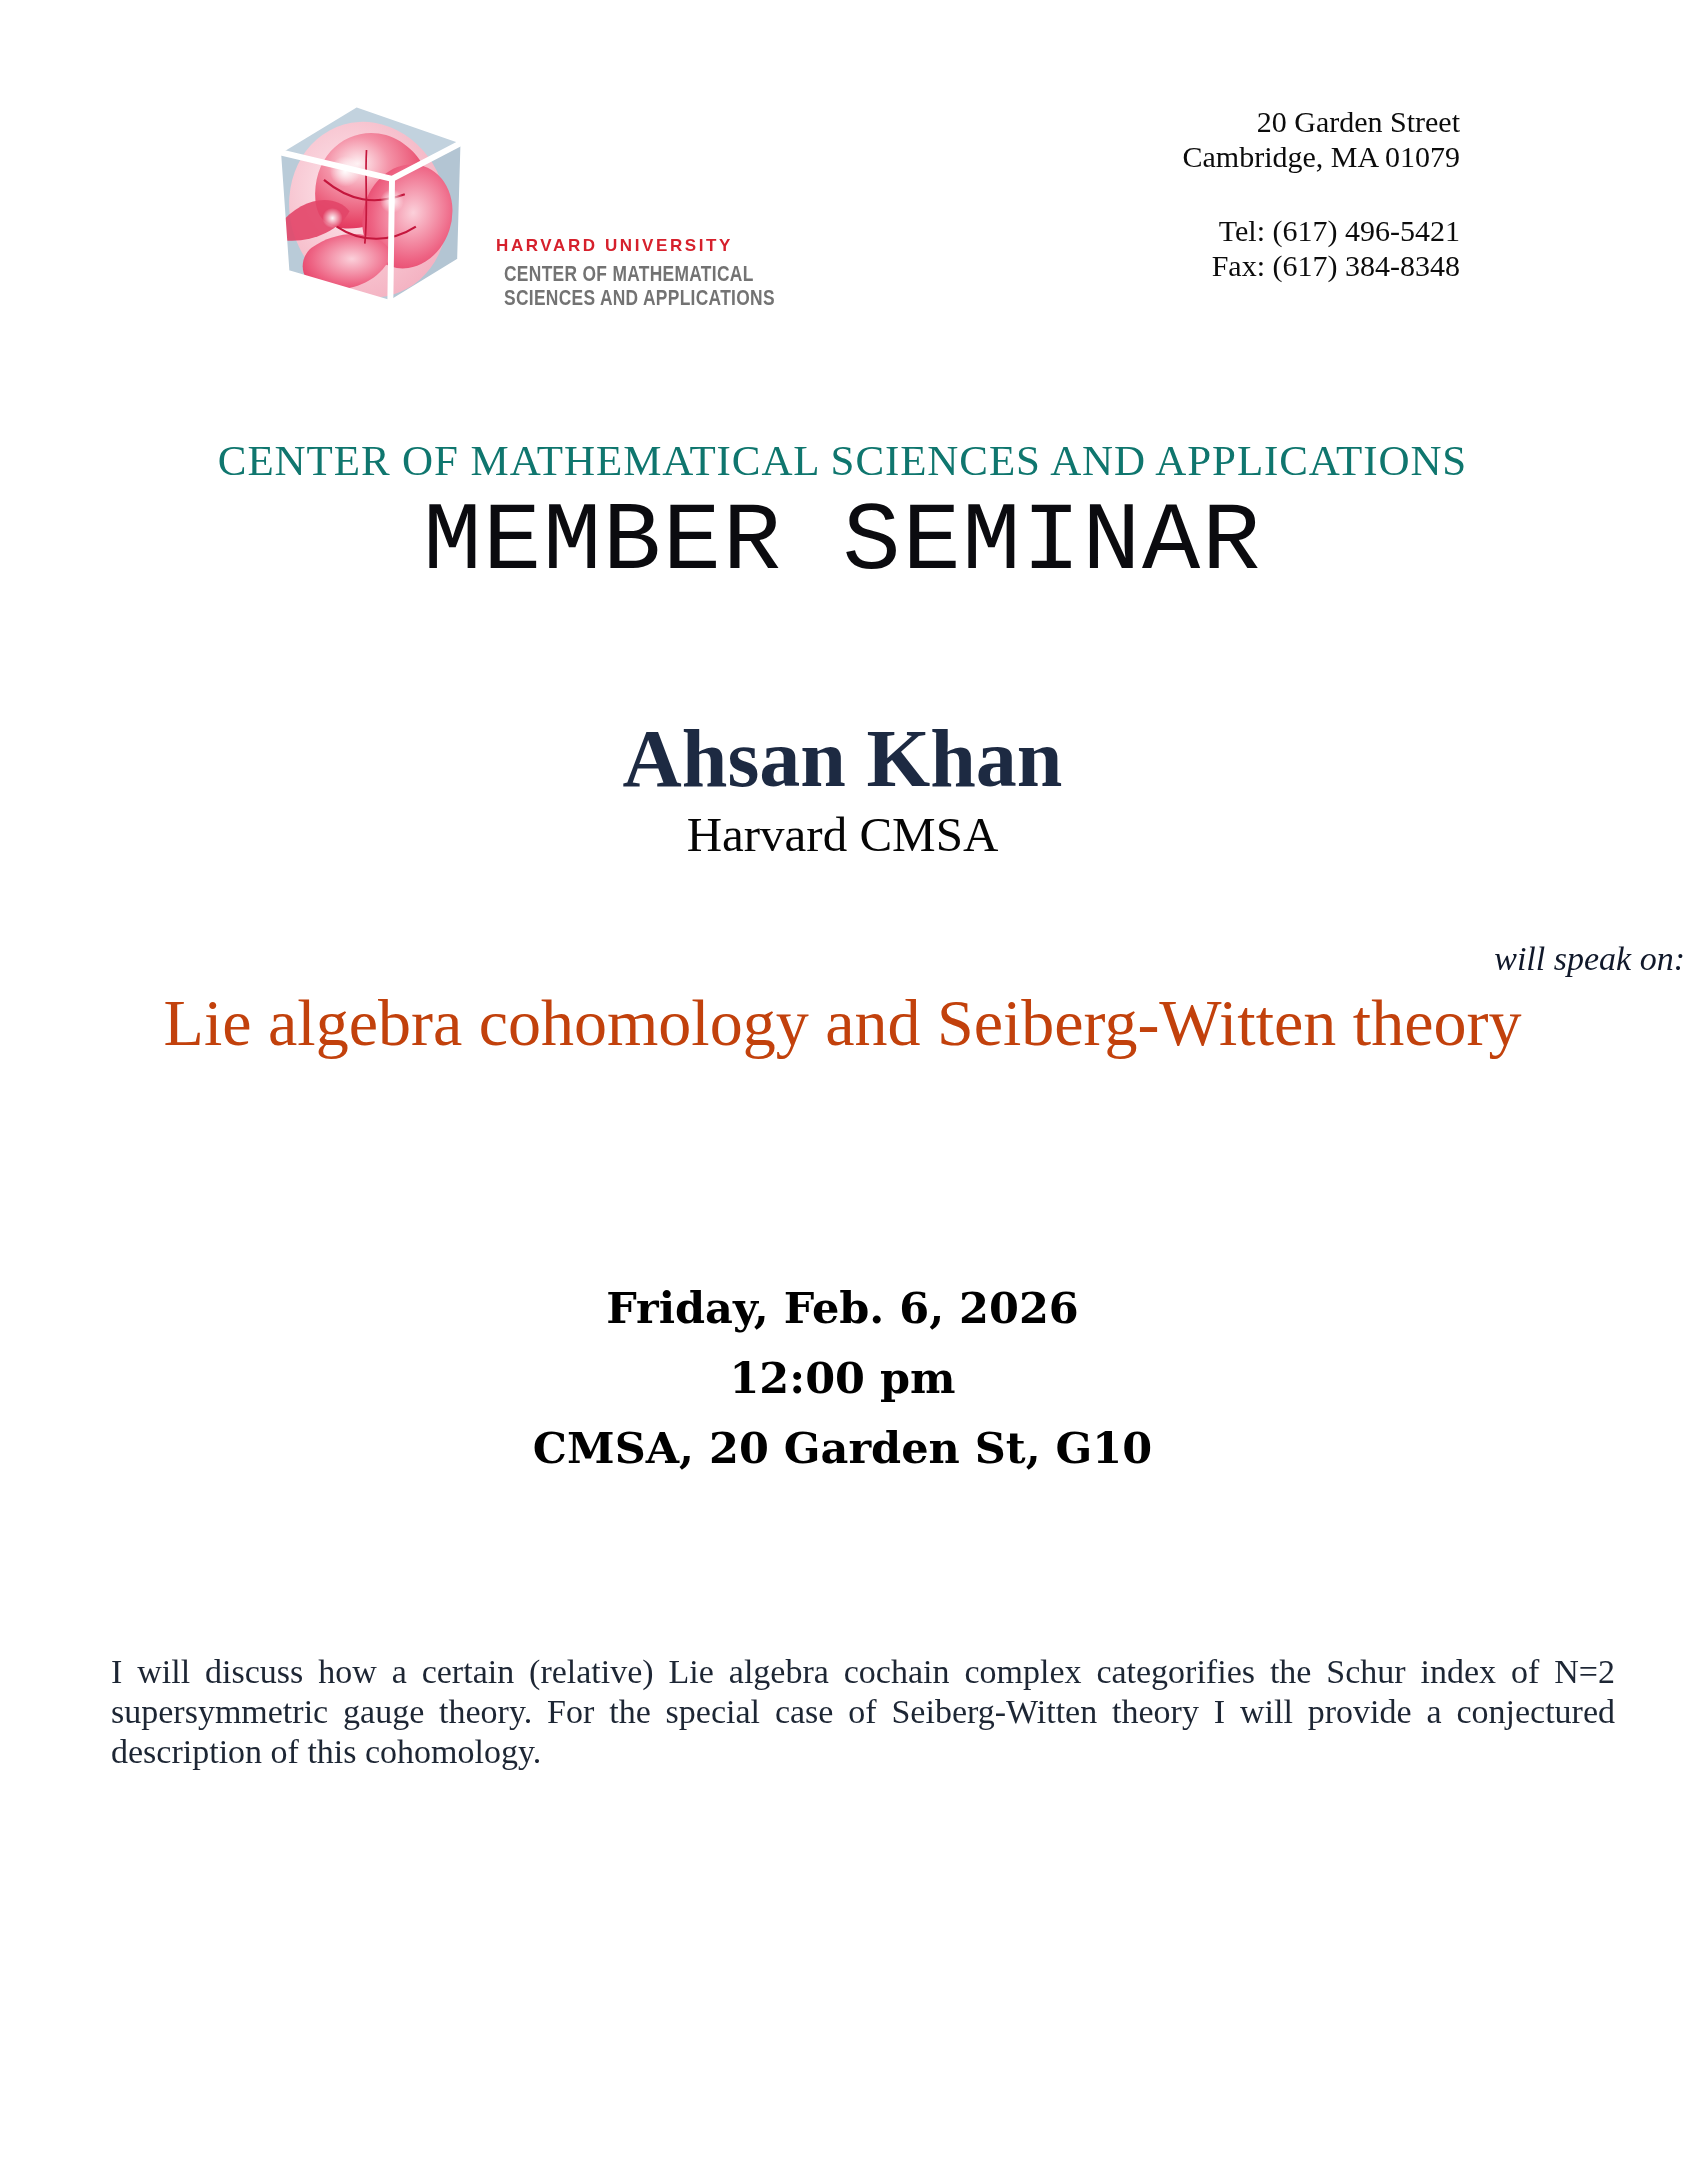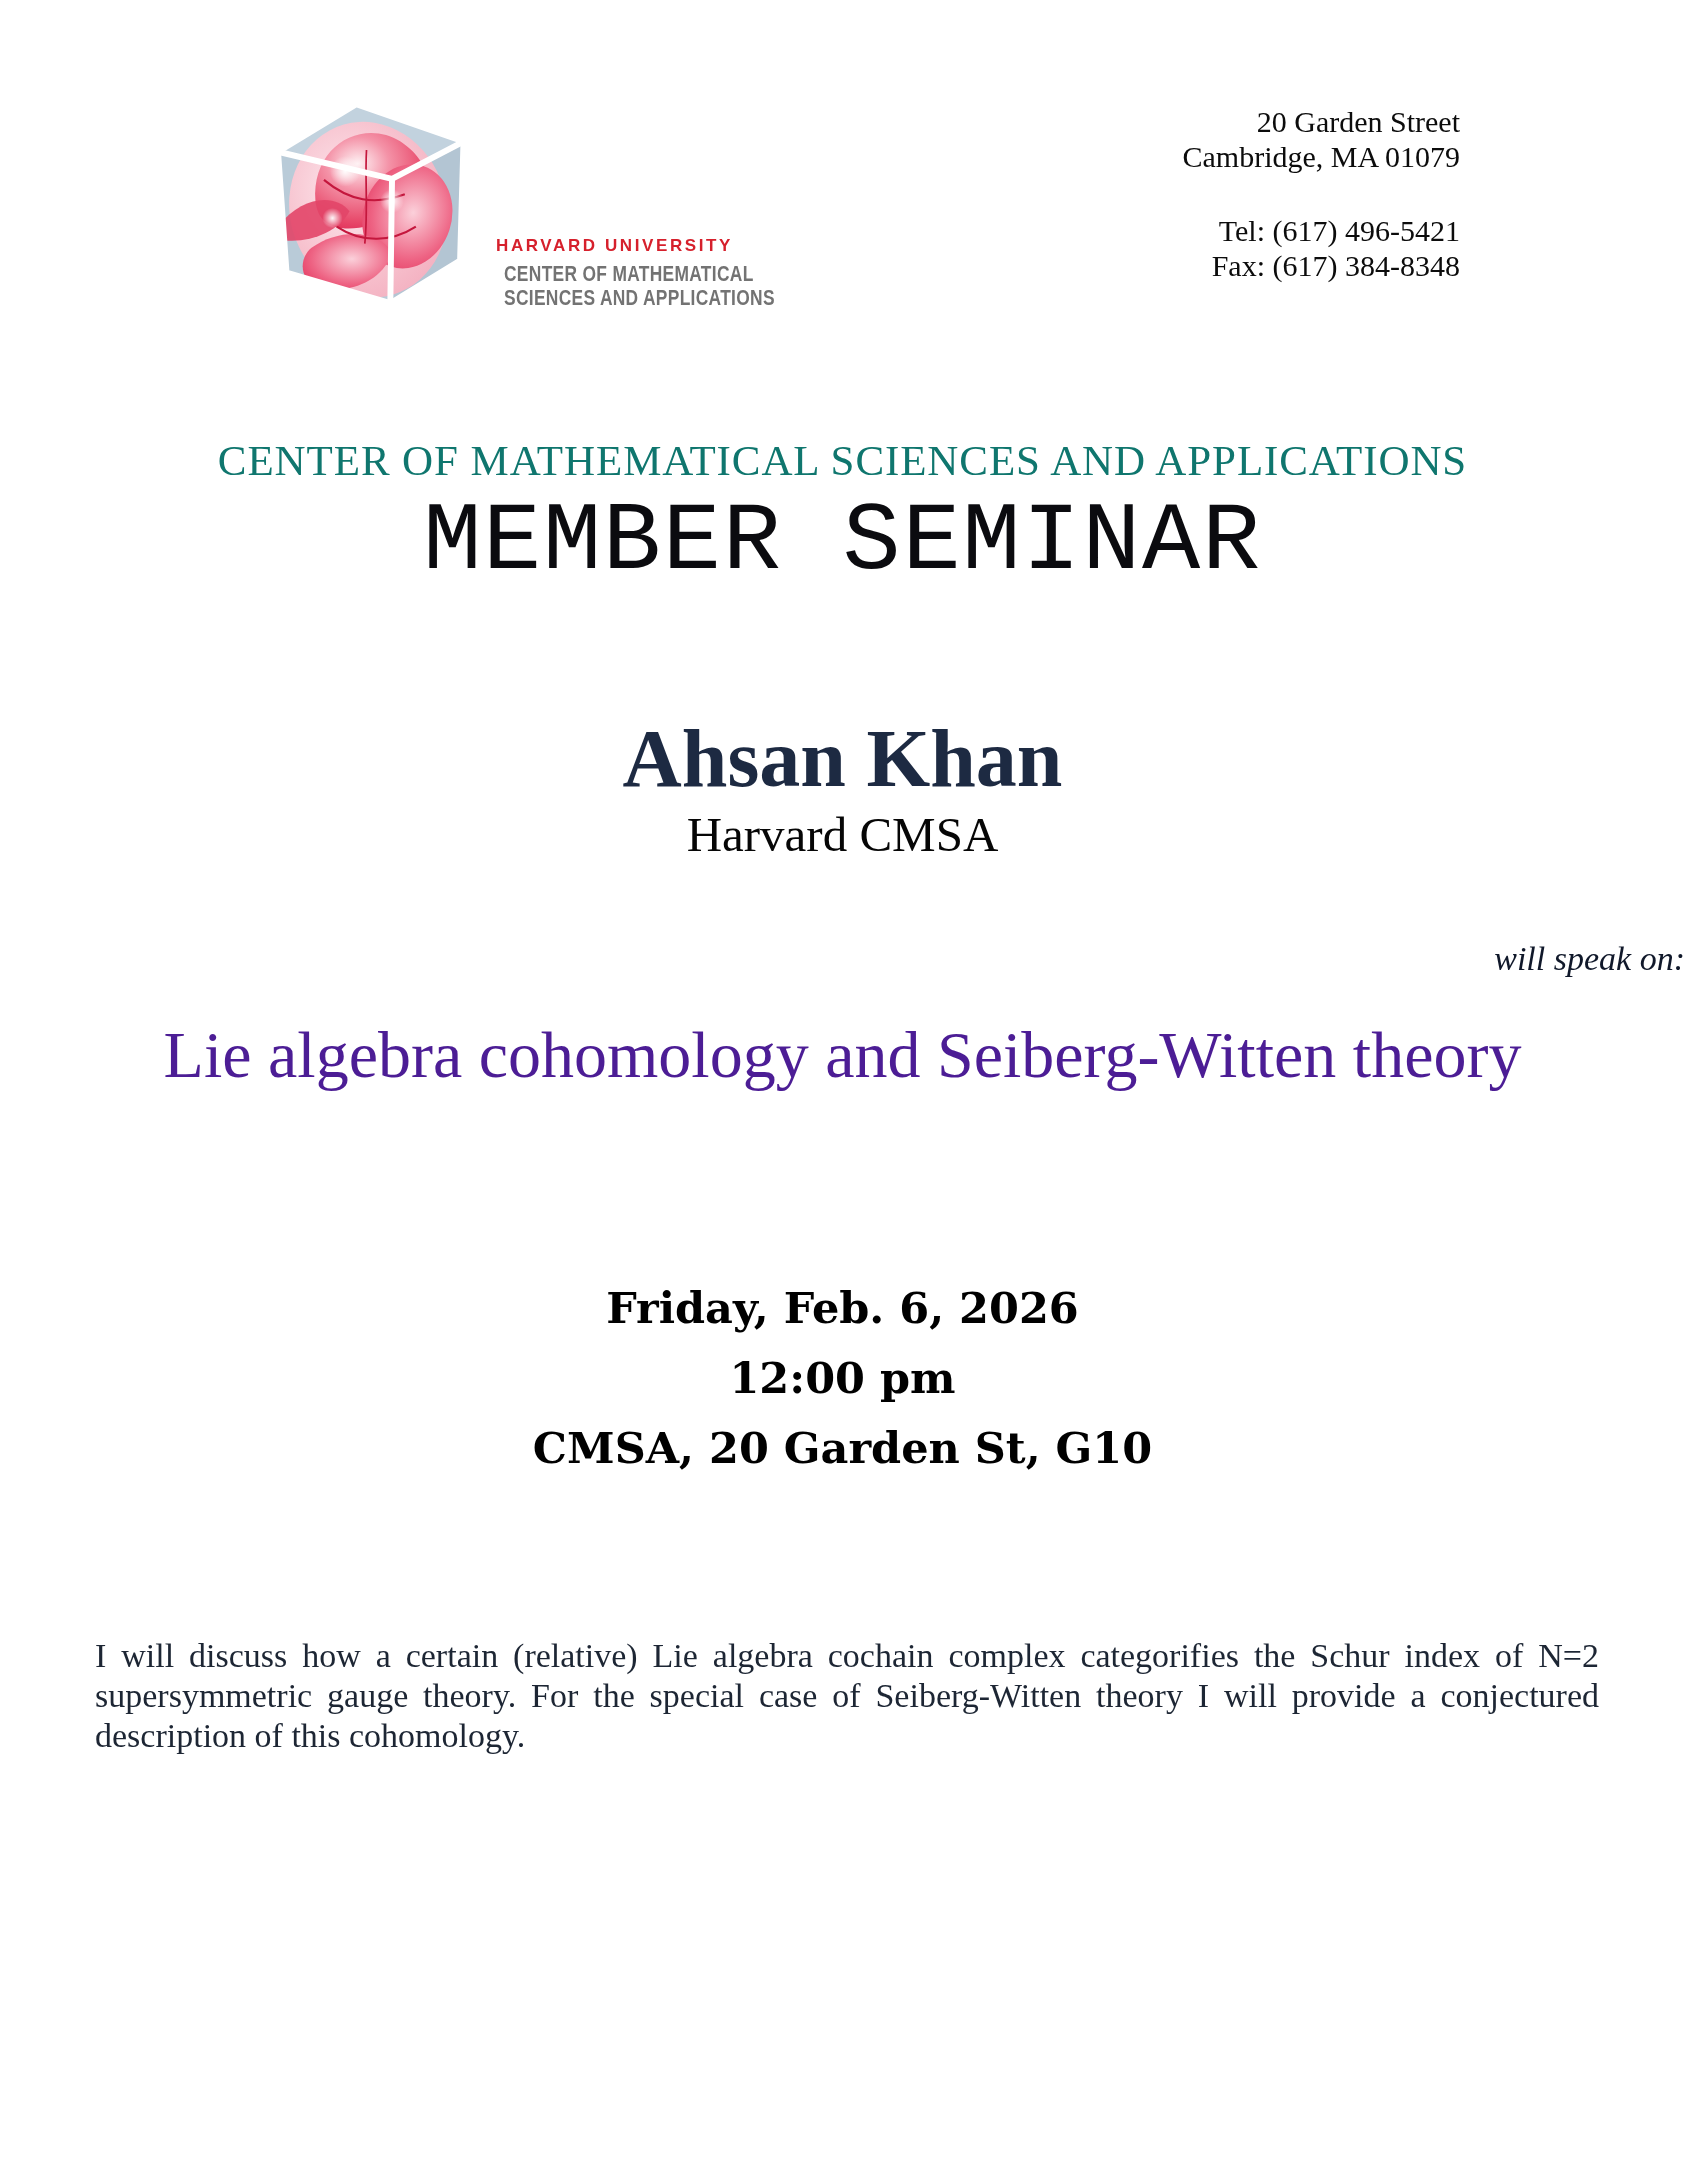--- a/index.html
+++ b/index.html
@@ -48,40 +48,40 @@
   
   .centerline { position: absolute; left: 0; width: 100%; text-align: center; white-space: nowrap; }
 
   .org-title   { top: 436px;  font-size: 43px;  letter-spacing: 0.9px; color: #0f766e; }
   .series-title{ top: 487px;  font-size: 97px; letter-spacing: 1.7px; color: #0b0b0f; font-family: Liberation Mono, monospace; }
 
   .speaker-name{ top: 712px;  font-size: 82px;  font-weight: bold; color: #1d2a42; }
   .affiliation { top: 806px;  font-size: 49px;  color: #060606; }
 
   .lead-in     { top: 940px; font-size: 34px;  font-style: italic; color: #10182a; text-align: right; }
-  .talk-title  { top: 985px; font-size: 66px;  color: #4c1d95; margin-top: 32px; }
+  .talk-title  { top: 985px; font-size: 66px;  color: #c2410c; }
 
   .event {
     position: absolute;
     left: 0; top: 1273px;
     width: 100%;
     text-align: center;
     font-family: "DejaVu Serif", serif;
     font-weight: bold;
     font-size: 43px;
     line-height: 70px;
     color: #000000;
   }
 
   .abstract {
     position: absolute;
     left: 95px;
     top: 1636px;
     width: 1504px;
-    margin: 0;
+    margin: 16px;
     font-size: 34px;
     line-height: 40px;
     text-align: justify;
     color: #1d2634;
   }
 </style>
 </head>
 <body>
 
 <div class="page">

